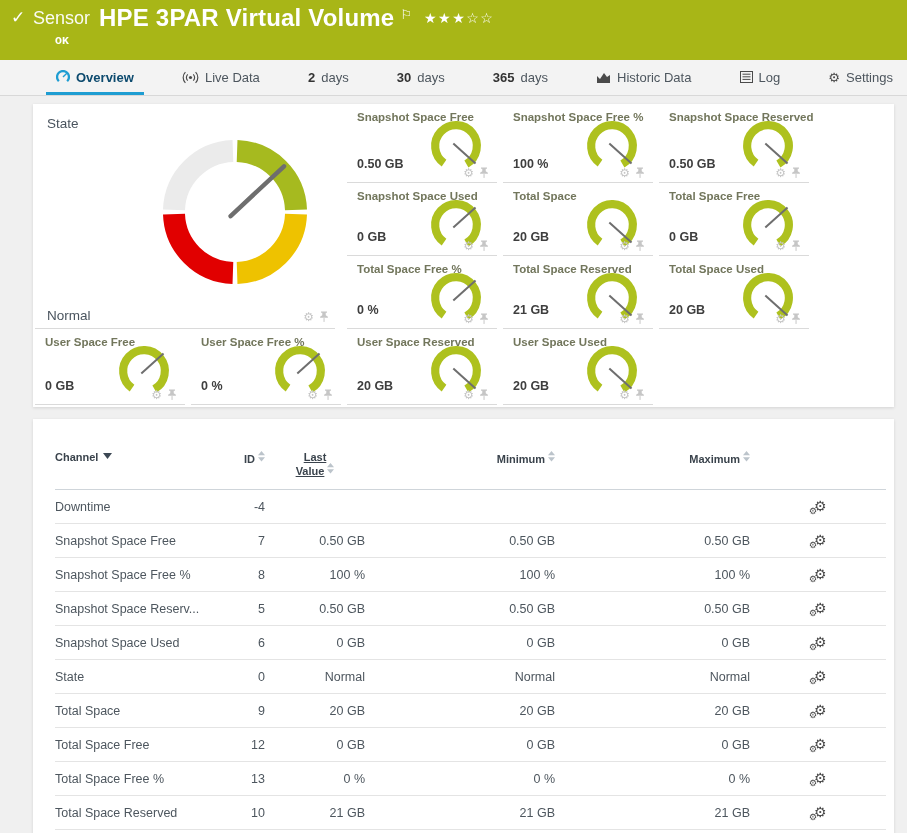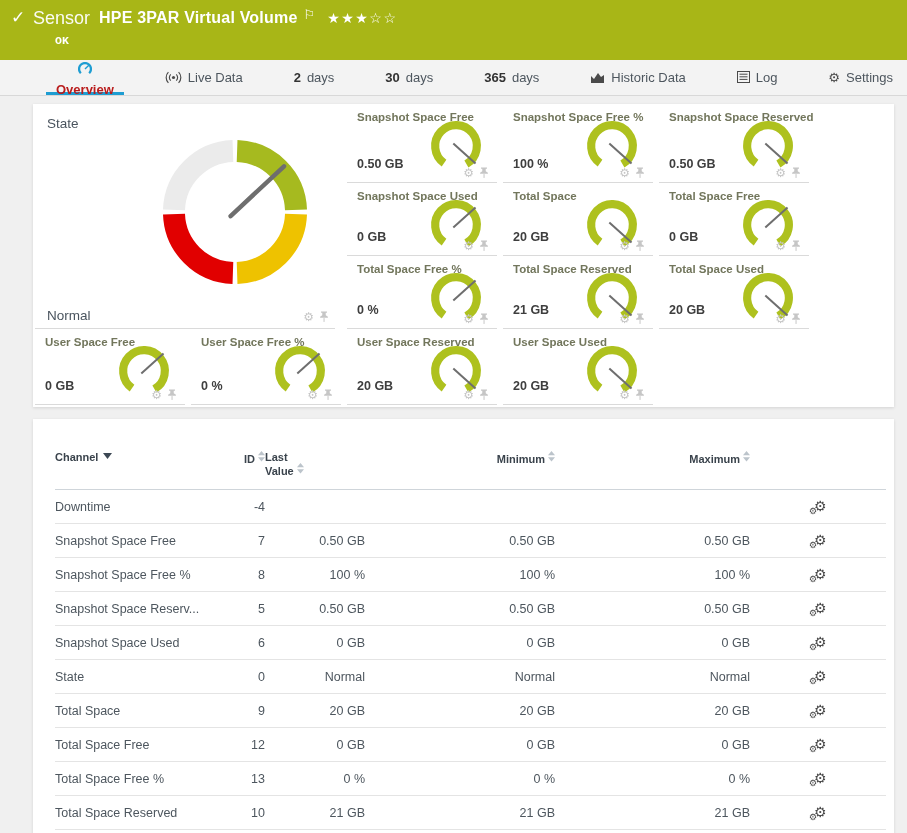--- a/index.html
+++ b/index.html
@@ -7,32 +7,32 @@
     width:907px;height:833px;overflow:hidden;
     background:#f0f0f0;
     font-family:"Liberation Sans","DejaVu Sans",sans-serif;
     -webkit-font-smoothing:antialiased;
   }
   
   .topbar{position:relative;height:60px;background:#a8b617;color:#fff;}
   .chk{position:absolute;left:11px;top:7px;font-size:17px;font-weight:700;}
   .title-row{padding:5px 0 0 33px;display:flex;align-items:flex-start;line-height:26px;}
   .kind{font-size:18px;margin-right:9px;opacity:.95;}
-  .title{margin:0;font-size:16px;font-weight:700;letter-spacing:.2px;}
+  .title{margin:0;font-size:24px;font-weight:700;letter-spacing:.2px;}
   .flag{font-size:13px;margin:-3px 0 0 6px;}
   .stars{margin:0 0 0 12px;font-size:14px;letter-spacing:1.5px;}
   .status{padding:3px 0 0 55px;font-size:11.5px;font-weight:700;font-family:Liberation Mono, monospace;}
   
   .tabs{
     height:33px;display:flex;align-items:stretch;justify-content:space-between;
     padding:2px 4px 0 46px;background:#f3f3f3;border-bottom:1px solid #d8d8d8;
   }
   .tab{display:flex;align-items:center;gap:6px;padding:0 10px;cursor:pointer;
        border-bottom:3px solid transparent;color:#4d565e;font-size:13px;text-decoration:none;}
-  .tab.active{border-bottom-color:#1e9dd2;color:#b91c1c;font-weight:700;flex-direction:column;}
+  .tab.active{border-bottom-color:#1e9dd2;color:#0c4a6e;font-weight:700;}
   .tab-icon{display:inline-flex;align-items:center;}
   .tab-bold{font-weight:700;color:#333;}
   .glyph{font-size:13px;color:#4a4a4a;line-height:1;}
   
   .card{background:#fff;box-shadow:0 1px 3px rgba(0,0,0,.12);}
   .gauges-card{margin:8px 13px 0 33px;padding:0 0 2px 2px;}
   
   .grid{display:grid;grid-template-columns:repeat(5,150px);grid-template-rows:79px 73px 73px 76px;column-gap:6px;}
   .state-panel{grid-column:1/3;grid-row:1/4;position:relative;border-bottom:1px solid #dadada;margin-right:6px;}
   .state-title{position:absolute;top:12px;left:12px;font-size:13.5px;color:#4a545e;font-weight:500;}
@@ -56,21 +56,21 @@
   
   .table-card{margin:12px 13px 0 33px;padding:26px 8px 0 22px;min-height:420px;}
   table{border-collapse:collapse;width:100%;table-layout:fixed;}
   col.c-channel{width:160px;} col.c-id{width:50px;} col.c-last{width:100px;}
   col.c-min{width:190px;} col.c-max{width:195px;} col.c-action{width:auto;}
   th{font-size:11px;font-weight:700;color:#3a434c;text-align:left;vertical-align:top;
      padding:6px 0 12px;border-bottom:1px solid #cfd5da;cursor:pointer;}
   td{font-size:12.5px;color:#4d565e;height:33px;padding:0;border-bottom:1px solid #e4e4e4;
      white-space:nowrap;overflow:hidden;}
   th.col-id,td.col-id,th.col-min,td.col-min,th.col-max,td.col-max{text-align:right;}
-  th.col-last{}
+  th.col-last{text-align:center;text-decoration:underline;}
   td.col-last{text-align:right;}
   .sort{margin-left:3px;vertical-align:1px;}
   .sort path{fill:#bcc4cb;}
   .caret{margin-left:5px;vertical-align:2px;}
   .edit-ic{position:relative;display:inline-block;margin-left:64px;color:#4a4a4a;cursor:pointer;}
   .gear-big{font-size:14px;line-height:1;}
   .gear-small{position:absolute;left:-5px;bottom:-2px;font-size:9px;line-height:1;}
 </style>
 </head>
 <body>

